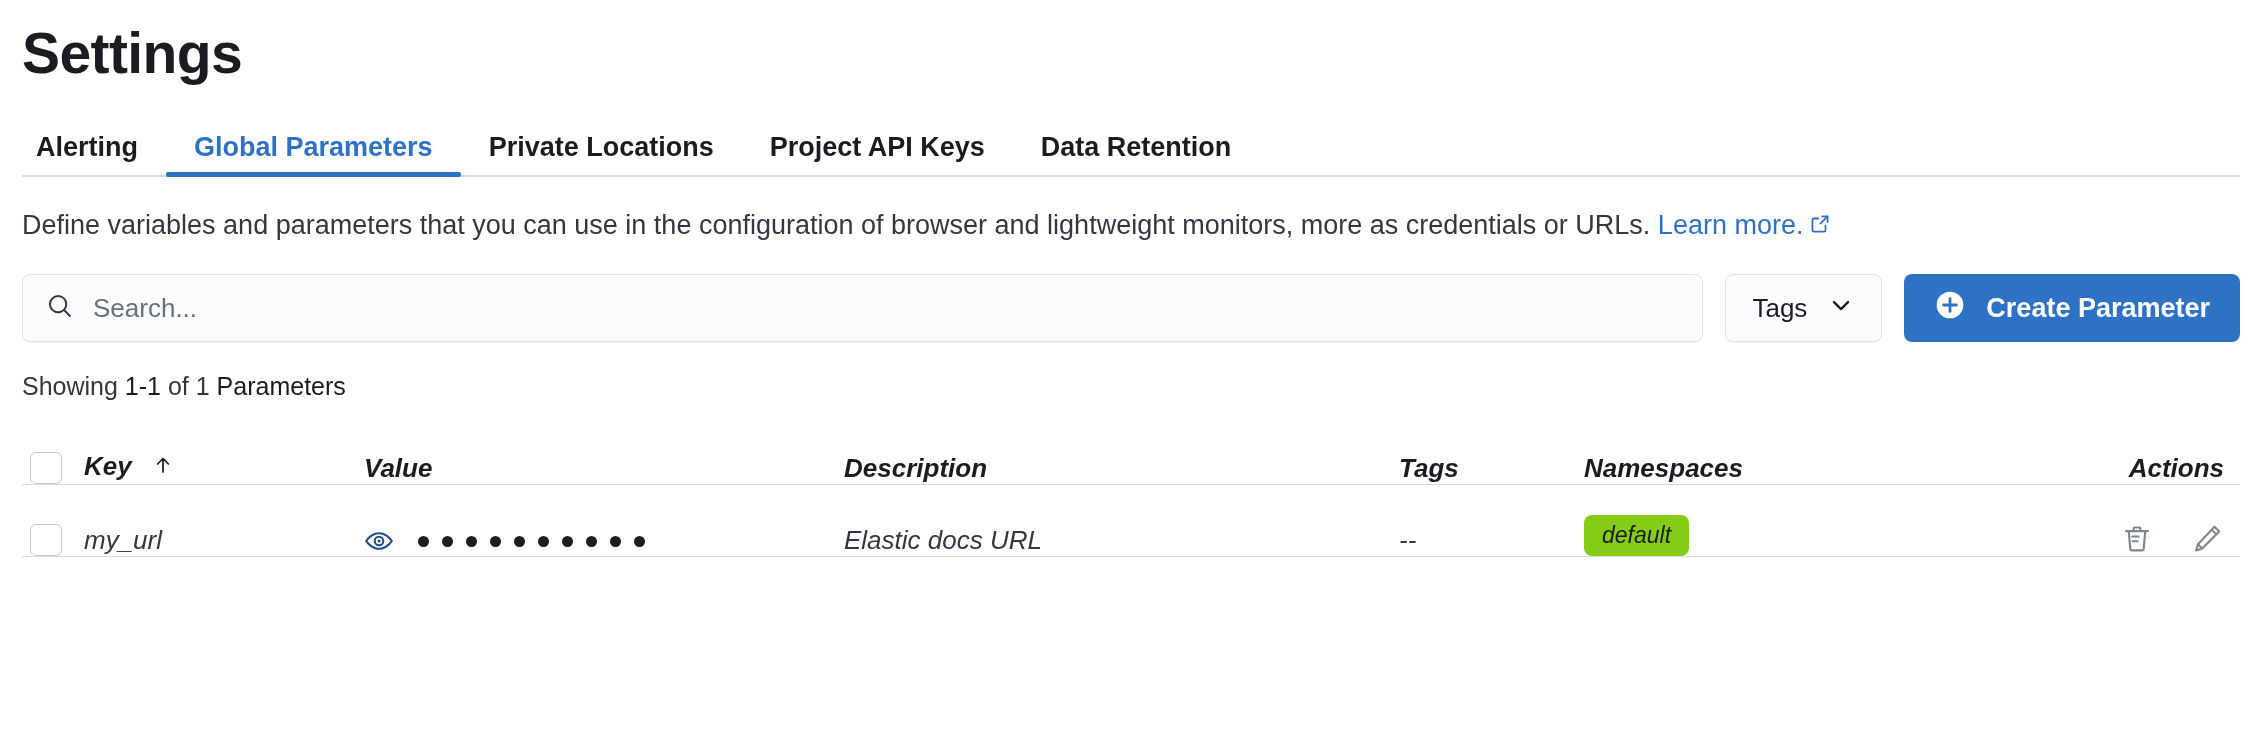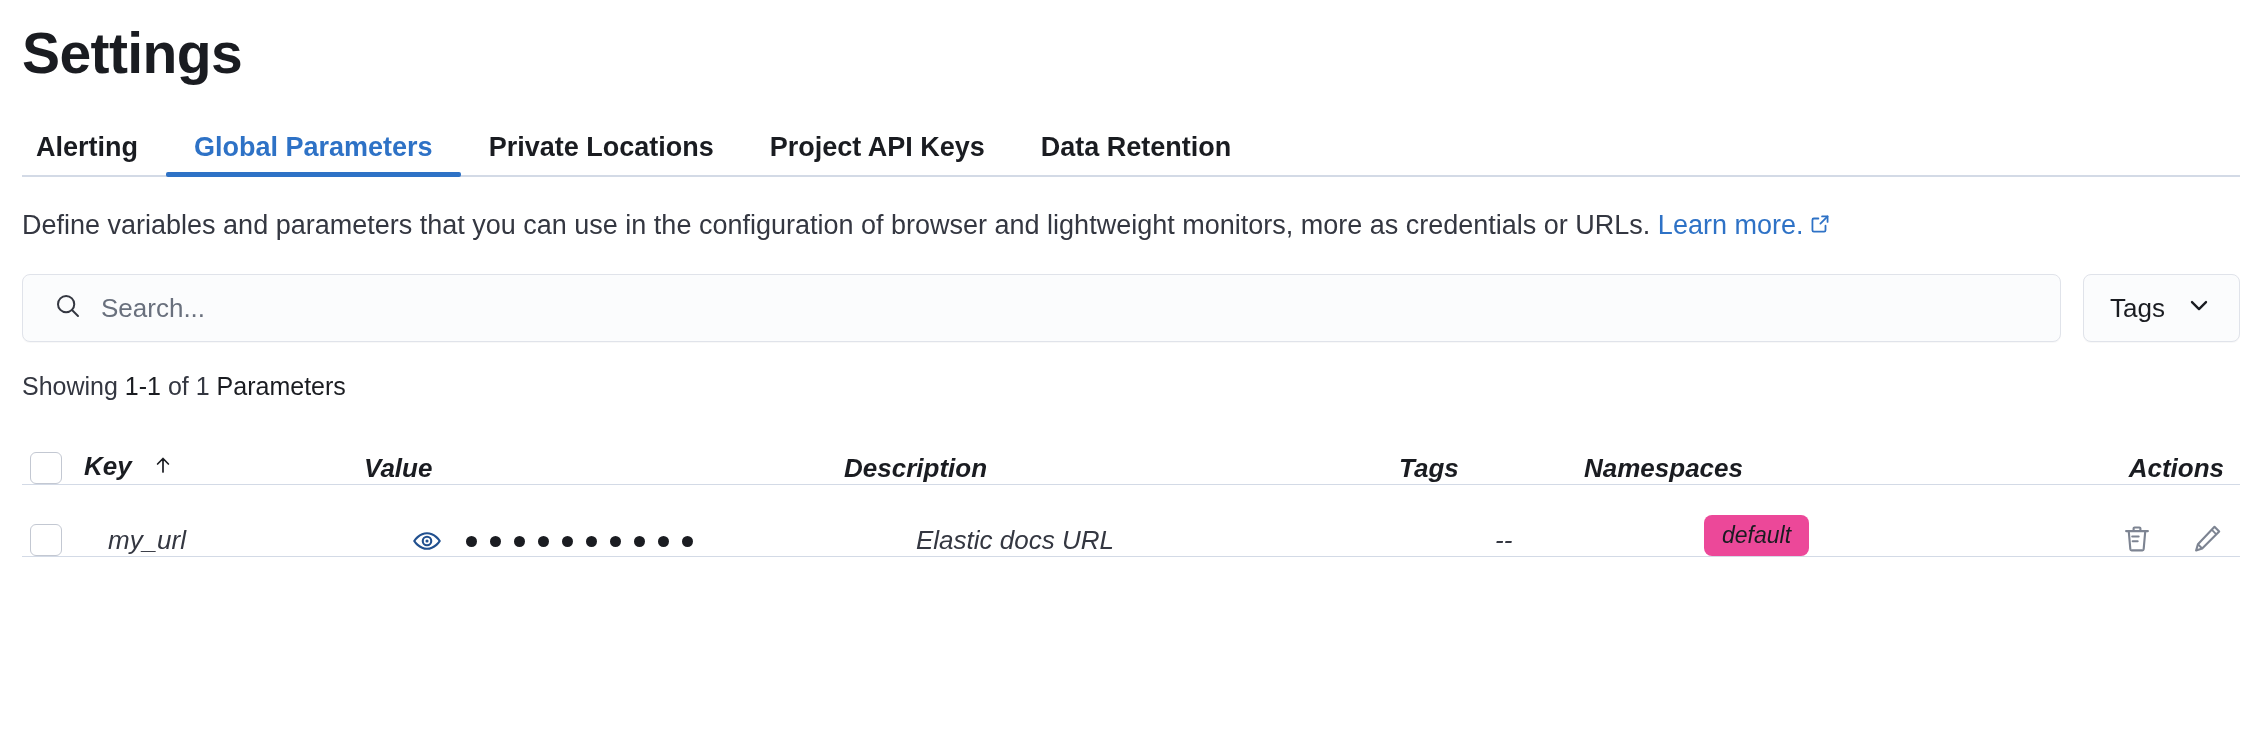--- a/index.html
+++ b/index.html
@@ -89,21 +89,21 @@
     margin-top: 30px;
   }
   .search-box {
     flex: 1 1 auto;
     height: 68px;
     background: #fbfcfd;
     border: 1px solid #e0e3ea;
     border-radius: 8px;
     display: flex;
     align-items: center;
-    padding: 0 30px;
+    padding: 0 22px;
     gap: 18px;
     box-shadow: 0 1px 1px rgba(0,0,0,0.03);
     justify-content: flex-end;
   }
   .search-input {
     border: none;
     outline: none;
     background: transparent;
     font-family: "Liberation Sans", sans-serif;
     font-size: 26px;
@@ -162,21 +162,21 @@
     width: 100%;
   }
   .trow {
     display: flex;
     align-items: flex-end;
     border-bottom: 1px solid #d3dae6;
     height: 68px;
     font-style: italic;
   }
   .trow.header { font-weight: 700; font-size: 26px; color: #1a1c21; }
-  .trow.body { height: 72px; font-size: 26px; color: #343741; gap: 24px; }
+  .trow.body { height: 72px; font-size: 26px; color: #343741; }
 
   .c-check { width: 62px; flex: 0 0 62px; display: flex; align-items: center; padding-left: 8px;}
   .c-key   { width: 280px; flex: 0 0 280px; }
   .c-value { width: 480px; flex: 0 0 480px; display: flex; align-items: center; gap: 24px;}
   .c-desc  { width: 555px; flex: 0 0 555px; }
   .c-tags  { width: 185px; flex: 0 0 185px; }
   .c-ns    { flex: 1 1 auto; }
   .c-act   { width: 220px; flex: 0 0 220px; display: flex; justify-content: flex-end; align-items: center; gap: 36px; padding-right: 16px;}
   .trow.header .c-act { justify-content: flex-end; padding-right: 16px; }
 
@@ -198,21 +198,21 @@
   }
   .dot {
     width: 11px; height: 11px;
     border-radius: 50%;
     background: #1a1c21;
     display: block;
   }
 
   .badge {
     display: inline-block;
-    background: #ec4899;
+    background: #84cc16;
     color: #1a1c21;
     font-size: 23px;
     border-radius: 8px;
     padding: 9px 18px;
     line-height: 1;
   }
 
   .icon-btn { cursor: pointer; display: inline-flex; align-items: center; }
   .muted { color: #343741; }
 </style>
@@ -260,20 +260,29 @@
 
     <div class="tags-btn">
       <span>Tags</span>
       <span>
         <svg width="28" height="28" viewBox="0 0 24 24" fill="none">
           <path d="M6 9.5 L12 15.5 L18 9.5" stroke="#1a1c21" stroke-width="2" stroke-linecap="round" stroke-linejoin="round"></path>
         </svg>
       </span>
     </div>
 
+    <button class="create-btn">
+      <span>
+        <svg width="32" height="32" viewBox="0 0 24 24" fill="none">
+          <circle cx="12" cy="12" r="10" fill="#ffffff"></circle>
+          <path d="M12 7.2v9.6M7.2 12h9.6" stroke="#2e72c6" stroke-width="2.1" stroke-linecap="round"></path>
+        </svg>
+      </span>
+      <span>Create Parameter</span>
+    </button>
   </div>
 
   <div class="showing"><span>Showing </span><b>1-1</b><span> of 1 </span><b>Parameters</b></div>
 
   <div class="table">
 
     <div class="trow header">
       <div class="c-check">
         <span class="chk"></span>
       </div>

